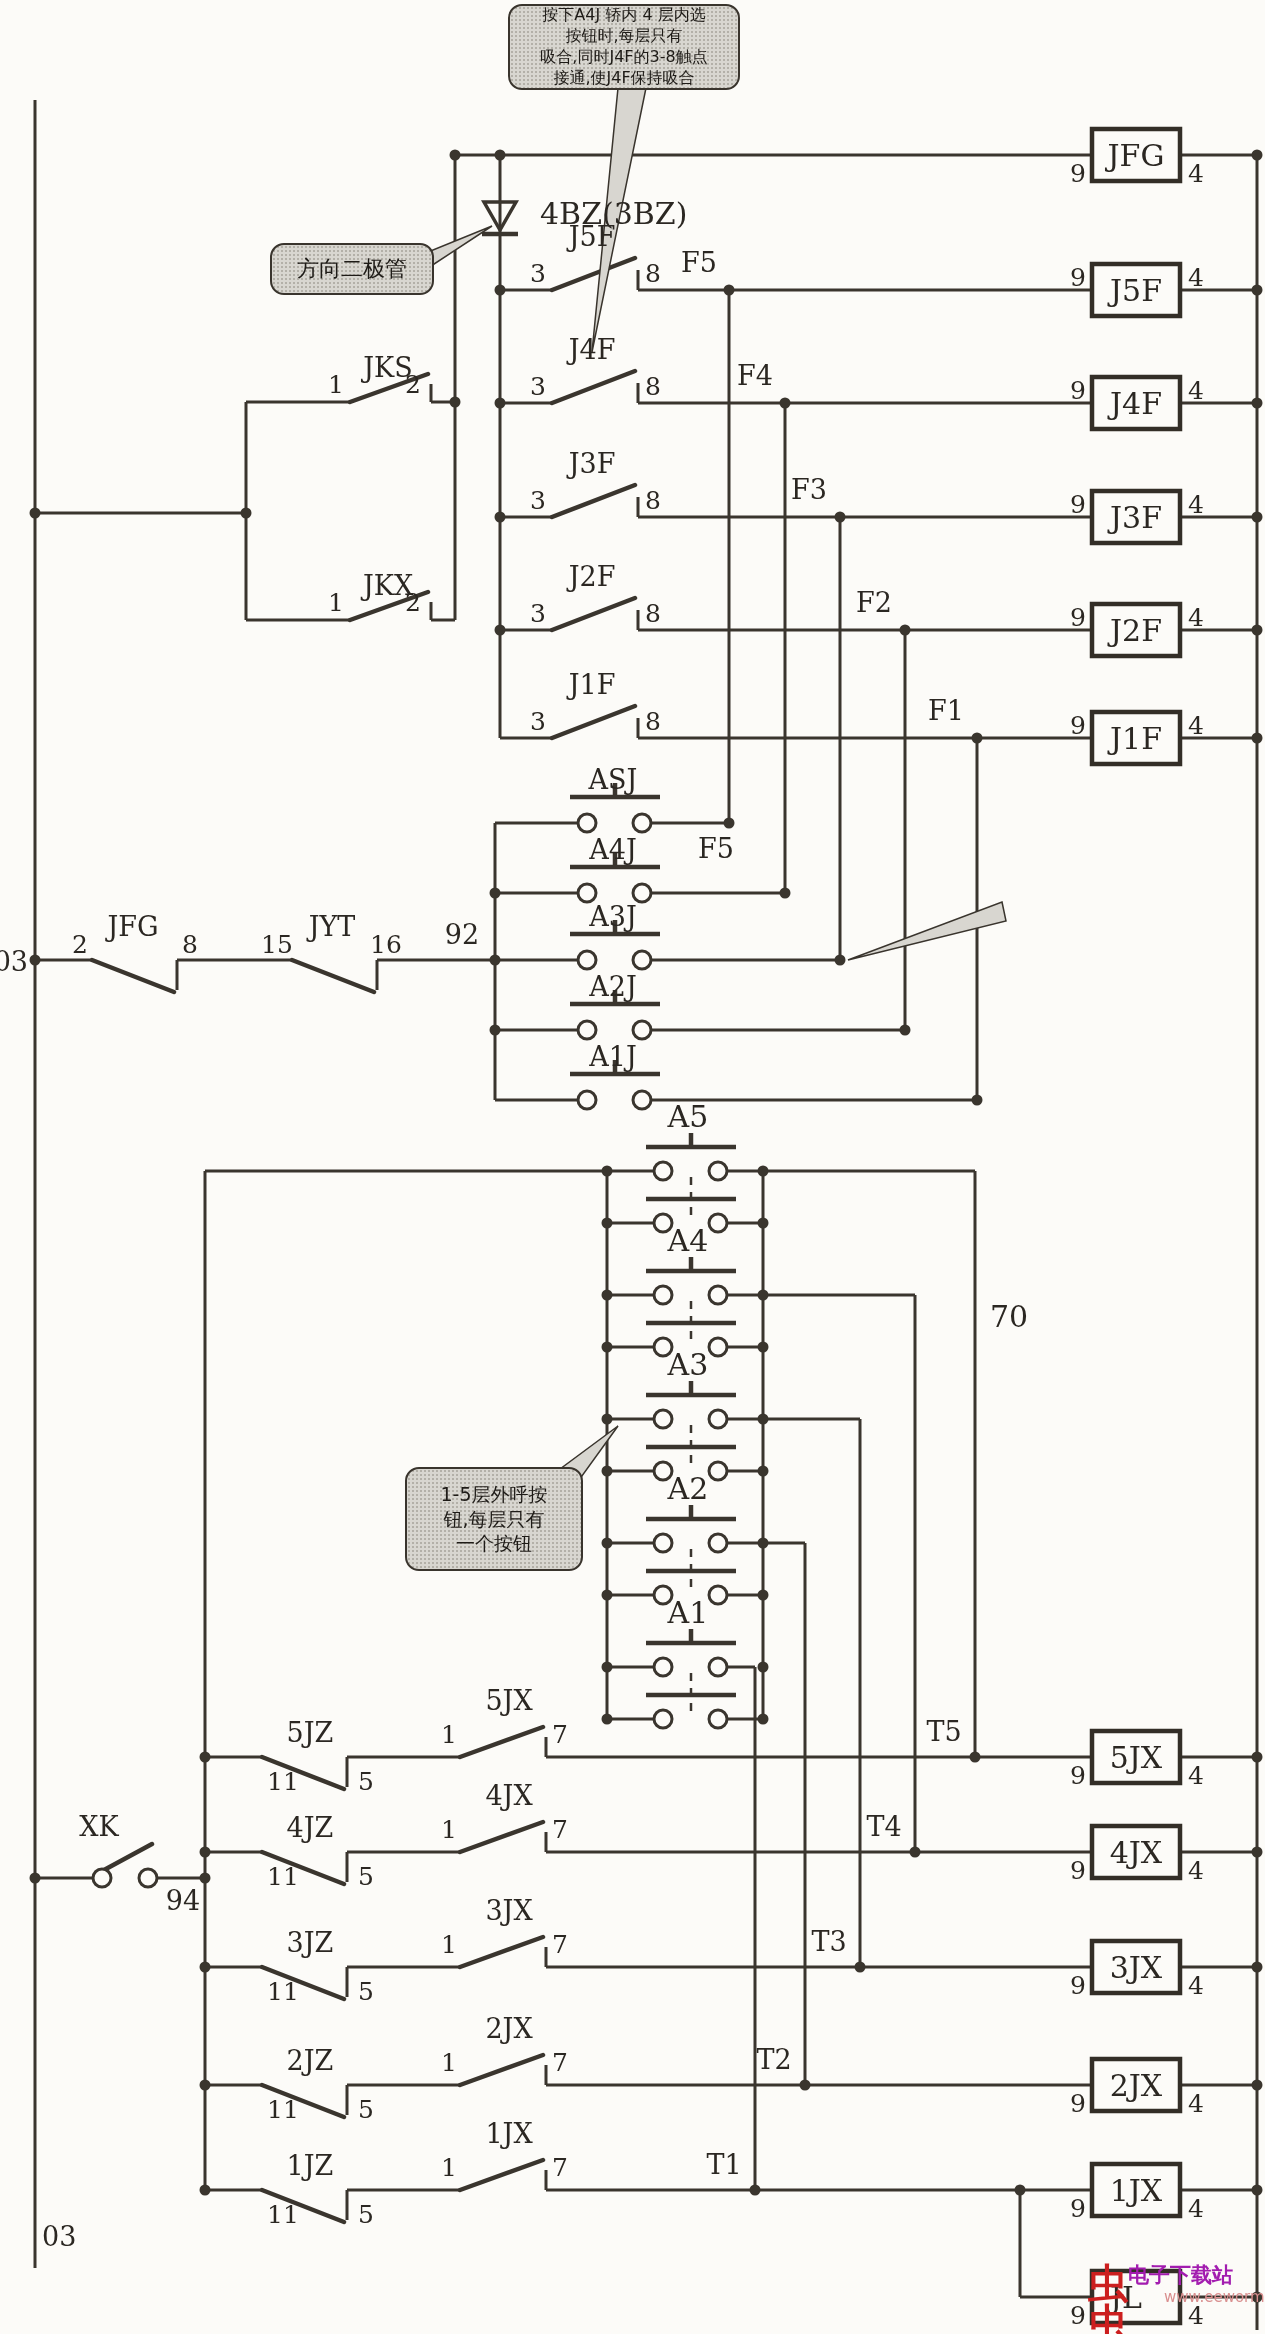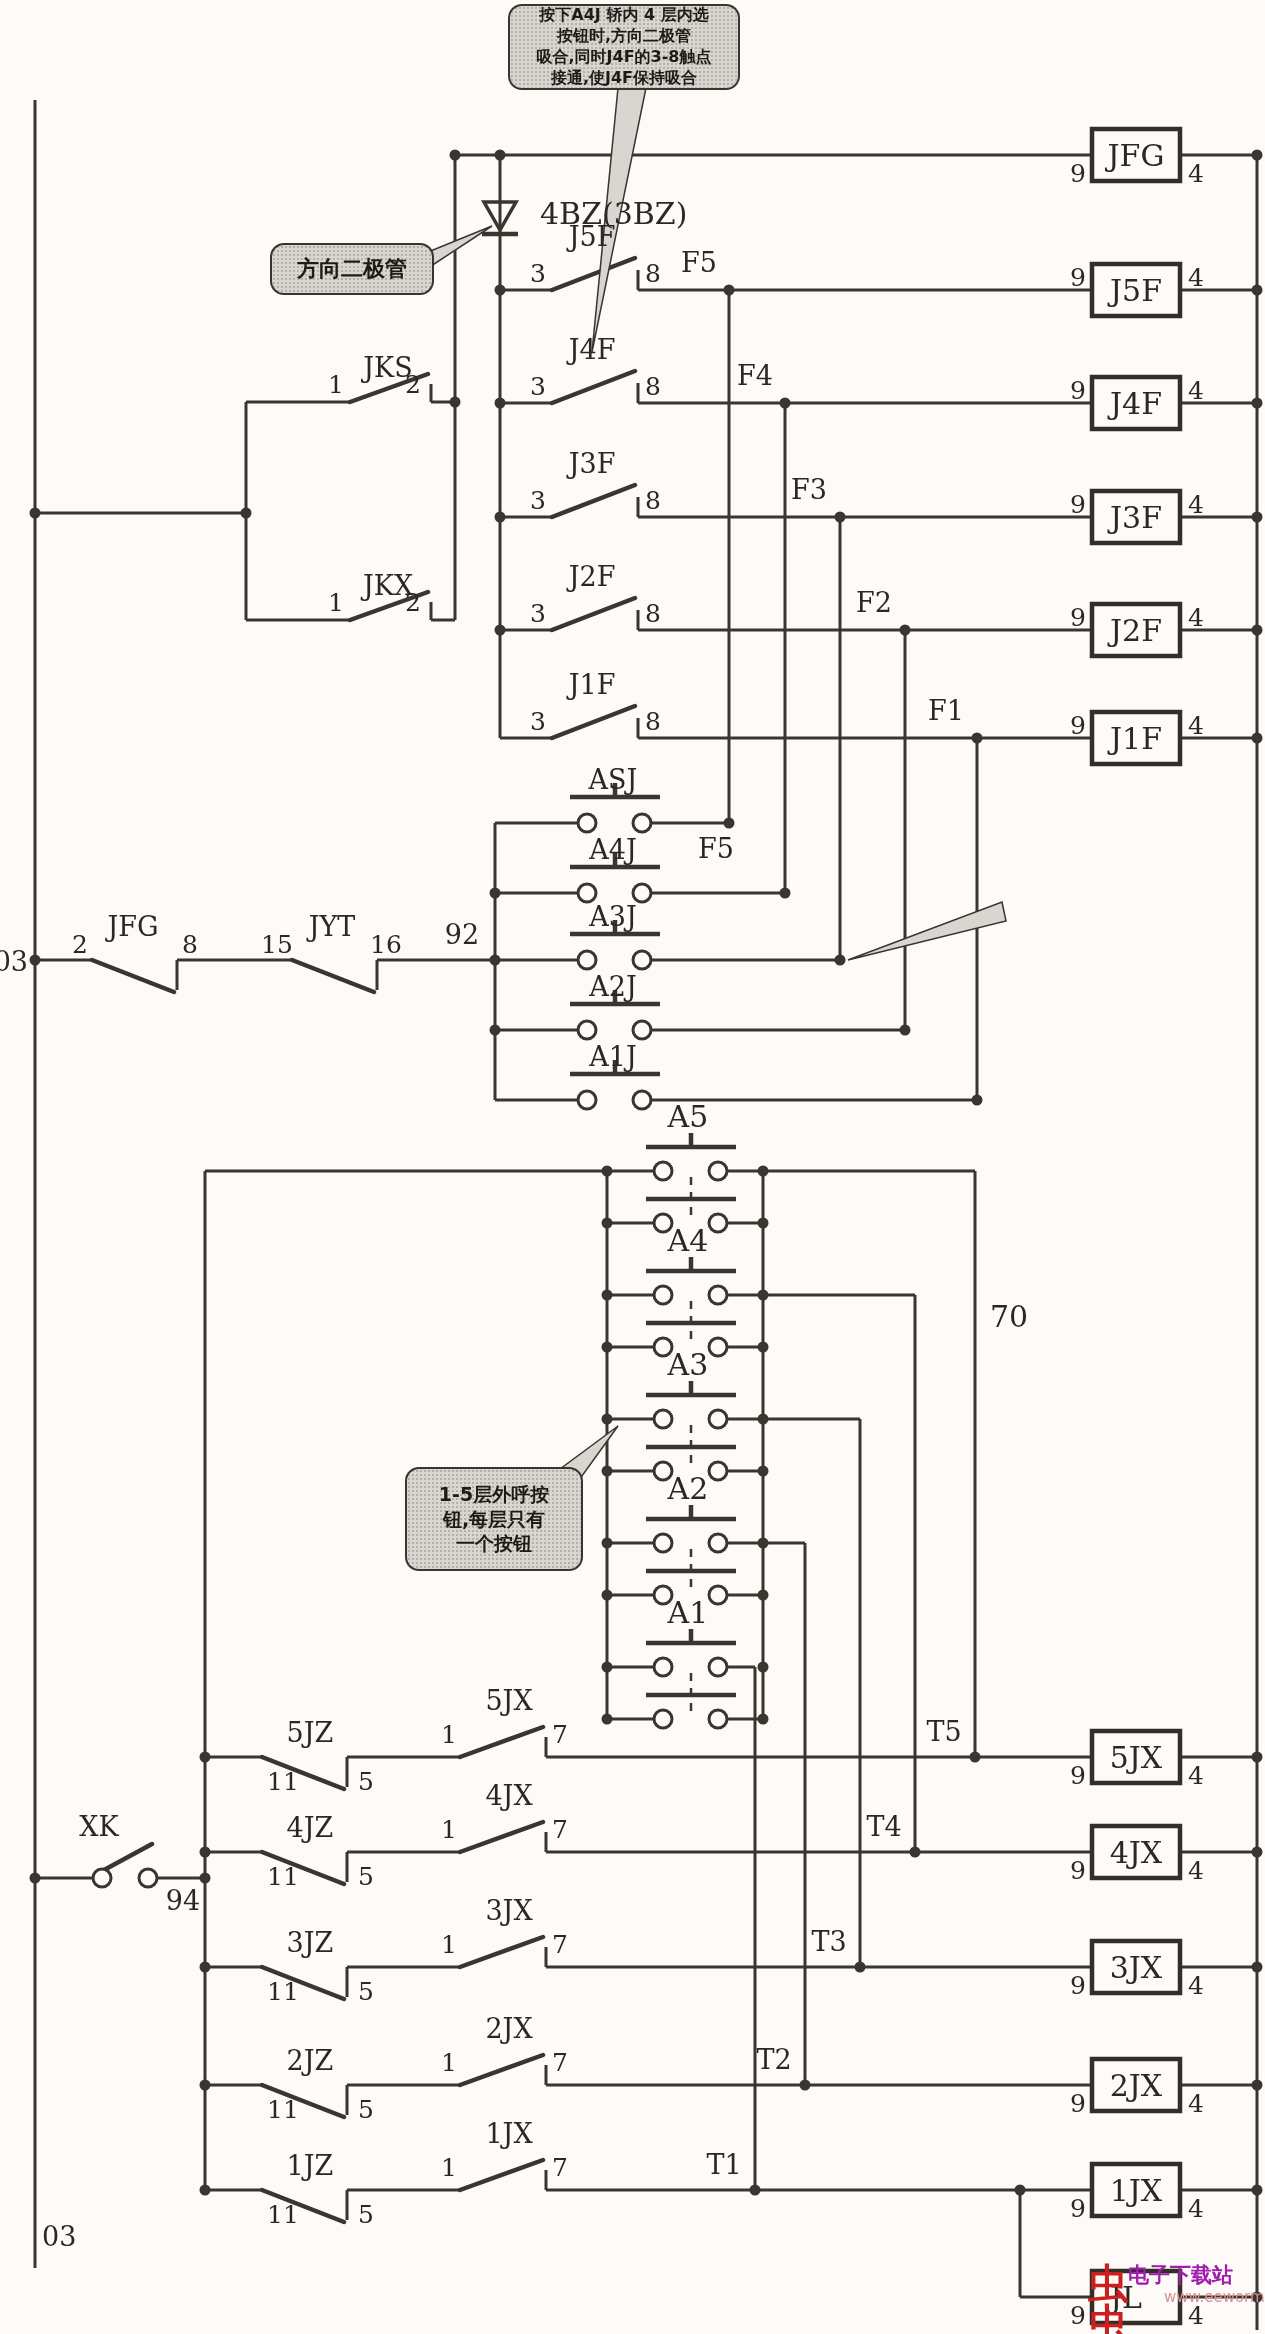--- a/index.html
+++ b/index.html
@@ -14,21 +14,21 @@
   .term{fill:#fcfbf8;stroke:#3a352e;stroke-width:3;}
   .box{fill:#fcfbf8;stroke:#332e27;stroke-width:4.5;}
   .dio{stroke:#3a352e;stroke-width:3.5;fill:none;}
   text{fill:#2b2722;font-family:"DejaVu Serif","Liberation Serif",serif;}
   .t25{font-size:25px;}
   .t27{font-size:27px;}
   .t30{font-size:30px;}
   .callout{position:absolute;box-sizing:border-box;border:2.5px solid #39342d;border-radius:14px;
     background-color:#d8d6d0;
     background-image:radial-gradient(#b3b0a8 1px, rgba(0,0,0,0) 1px);background-size:4px 4px;
-    color:#1e1b17;font-weight:bold;text-align:center;display:flex;flex-direction:column;
+    color:#1e1b17;font-weight:normal;text-align:center;display:flex;flex-direction:column;
     justify-content:center;line-height:1.3;}
   .ptr{fill:#d8d6d0;stroke:#39342d;stroke-width:1.5;}
   #watermark{position:absolute;left:1088px;top:2263px;width:177px;display:flex;align-items:flex-start;}
   #wm-logo{font-size:40px;font-weight:bold;color:#cc1f1f;line-height:1;letter-spacing:-2px;}
   #wm-col{margin-left:2px;}
   #wm-site{font-size:21px;font-weight:bold;color:#a21caf;line-height:1.2;}
   #wm-url{font-size:15px;color:#d98f8f;line-height:1.2;padding-left:36px;}
 </style>
 </head>
 <body>
@@ -362,21 +362,21 @@
   <text class="t30" x="1136" y="2201" text-anchor="middle">1JX</text>
   <text class="t25" x="1078" y="2217" text-anchor="middle">9</text>
   <text class="t25" x="1196" y="2217" text-anchor="middle">4</text>
   <text class="t30" x="1126" y="2308" text-anchor="middle">JL</text>
   <text class="t25" x="1078" y="2324" text-anchor="middle">9</text>
   <text class="t25" x="1196" y="2324" text-anchor="middle">4</text>
 </svg>
 
 <div class="callout" style="left:508px;top:4px;width:232px;height:86px;font-size:16px;">
   <div>按下A4J 轿内 4 层内选</div>
-  <div>按钮时,方向二极管</div>
+  <div>按钮时,每层只有</div>
   <div>吸合,同时J4F的3-8触点</div>
   <div>接通,使J4F保持吸合</div>
 </div>
 
 <div class="callout" style="left:270px;top:243px;width:164px;height:52px;font-size:22px;">
   <div>方向二极管</div>
 </div>
 
 
 <div class="callout" style="left:405px;top:1467px;width:178px;height:104px;font-size:19px;">

